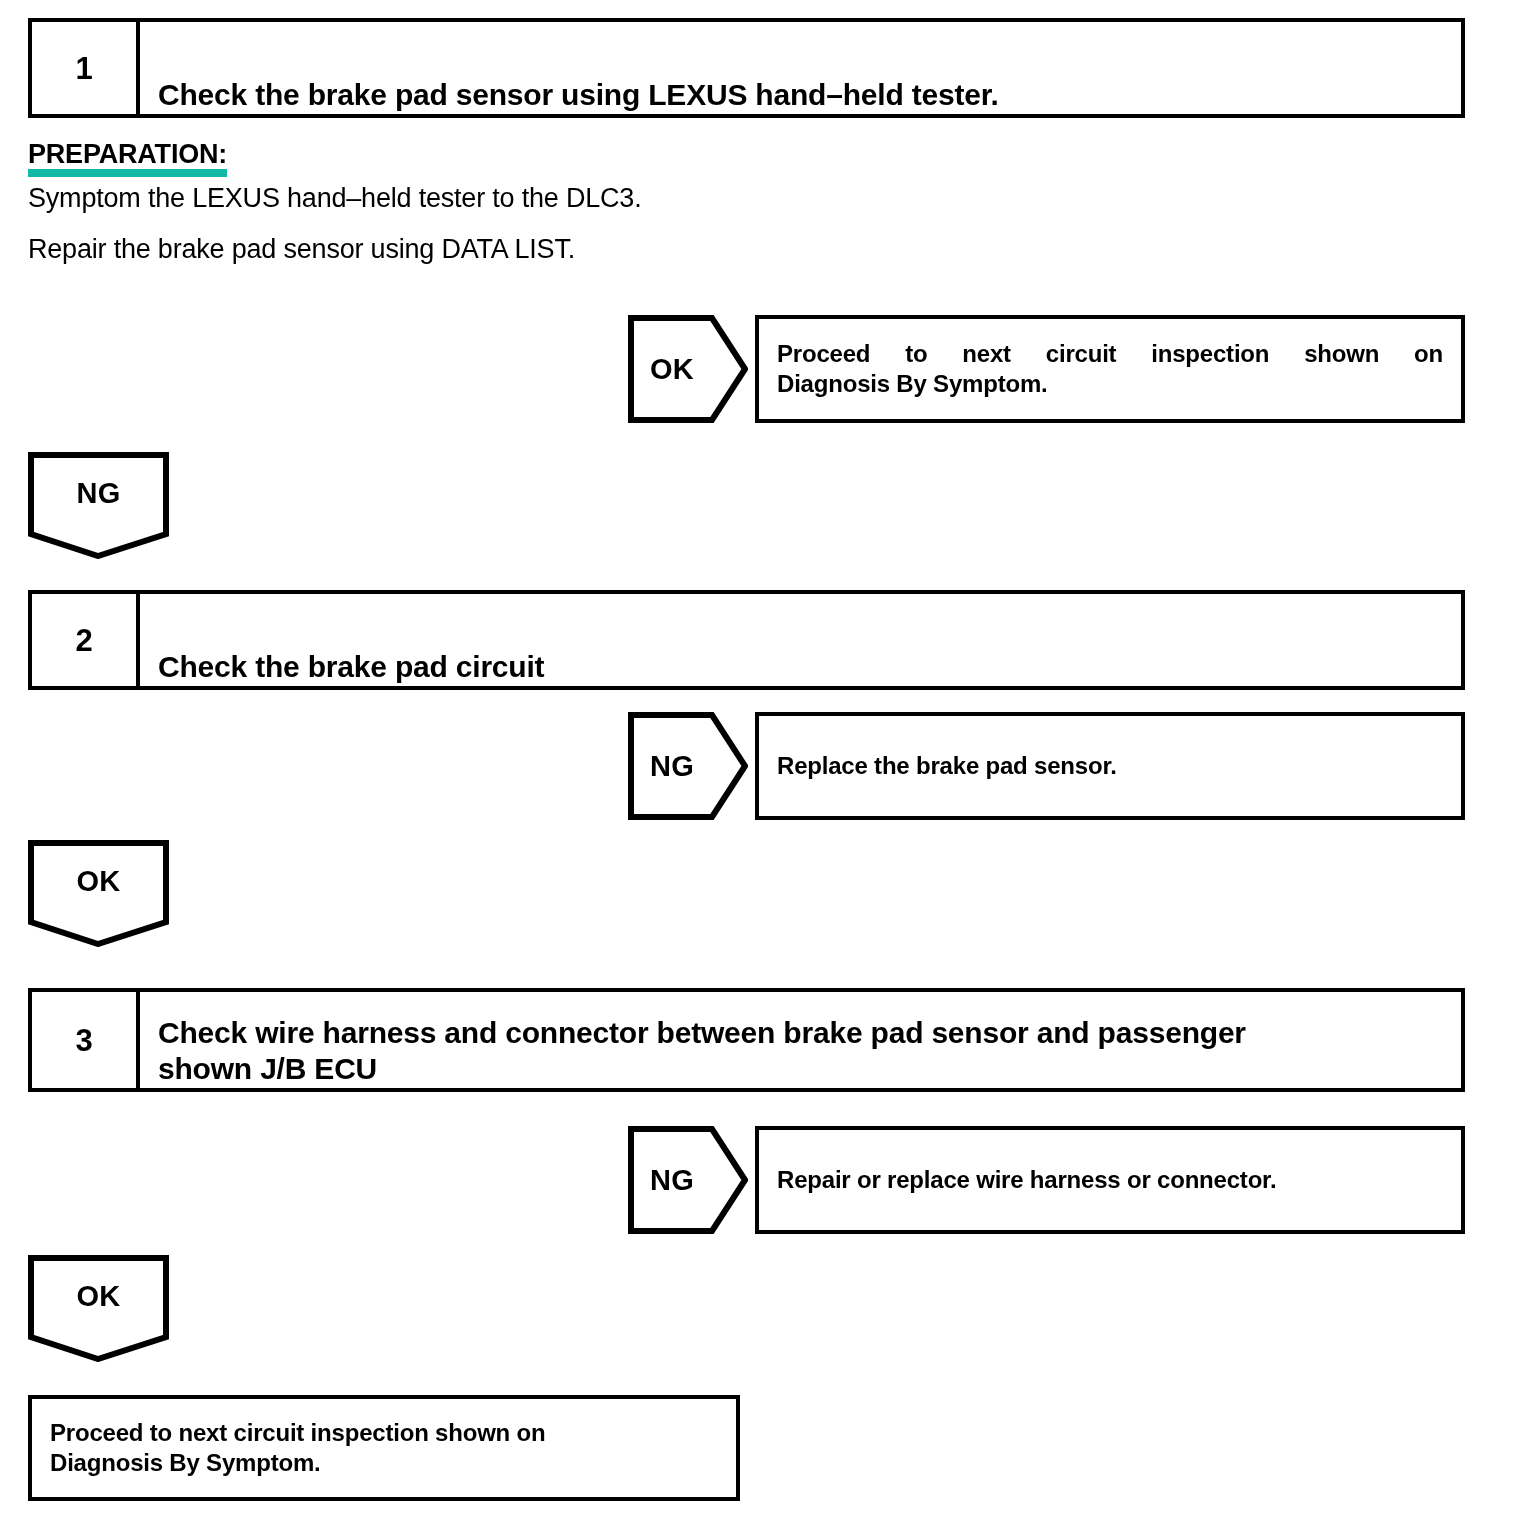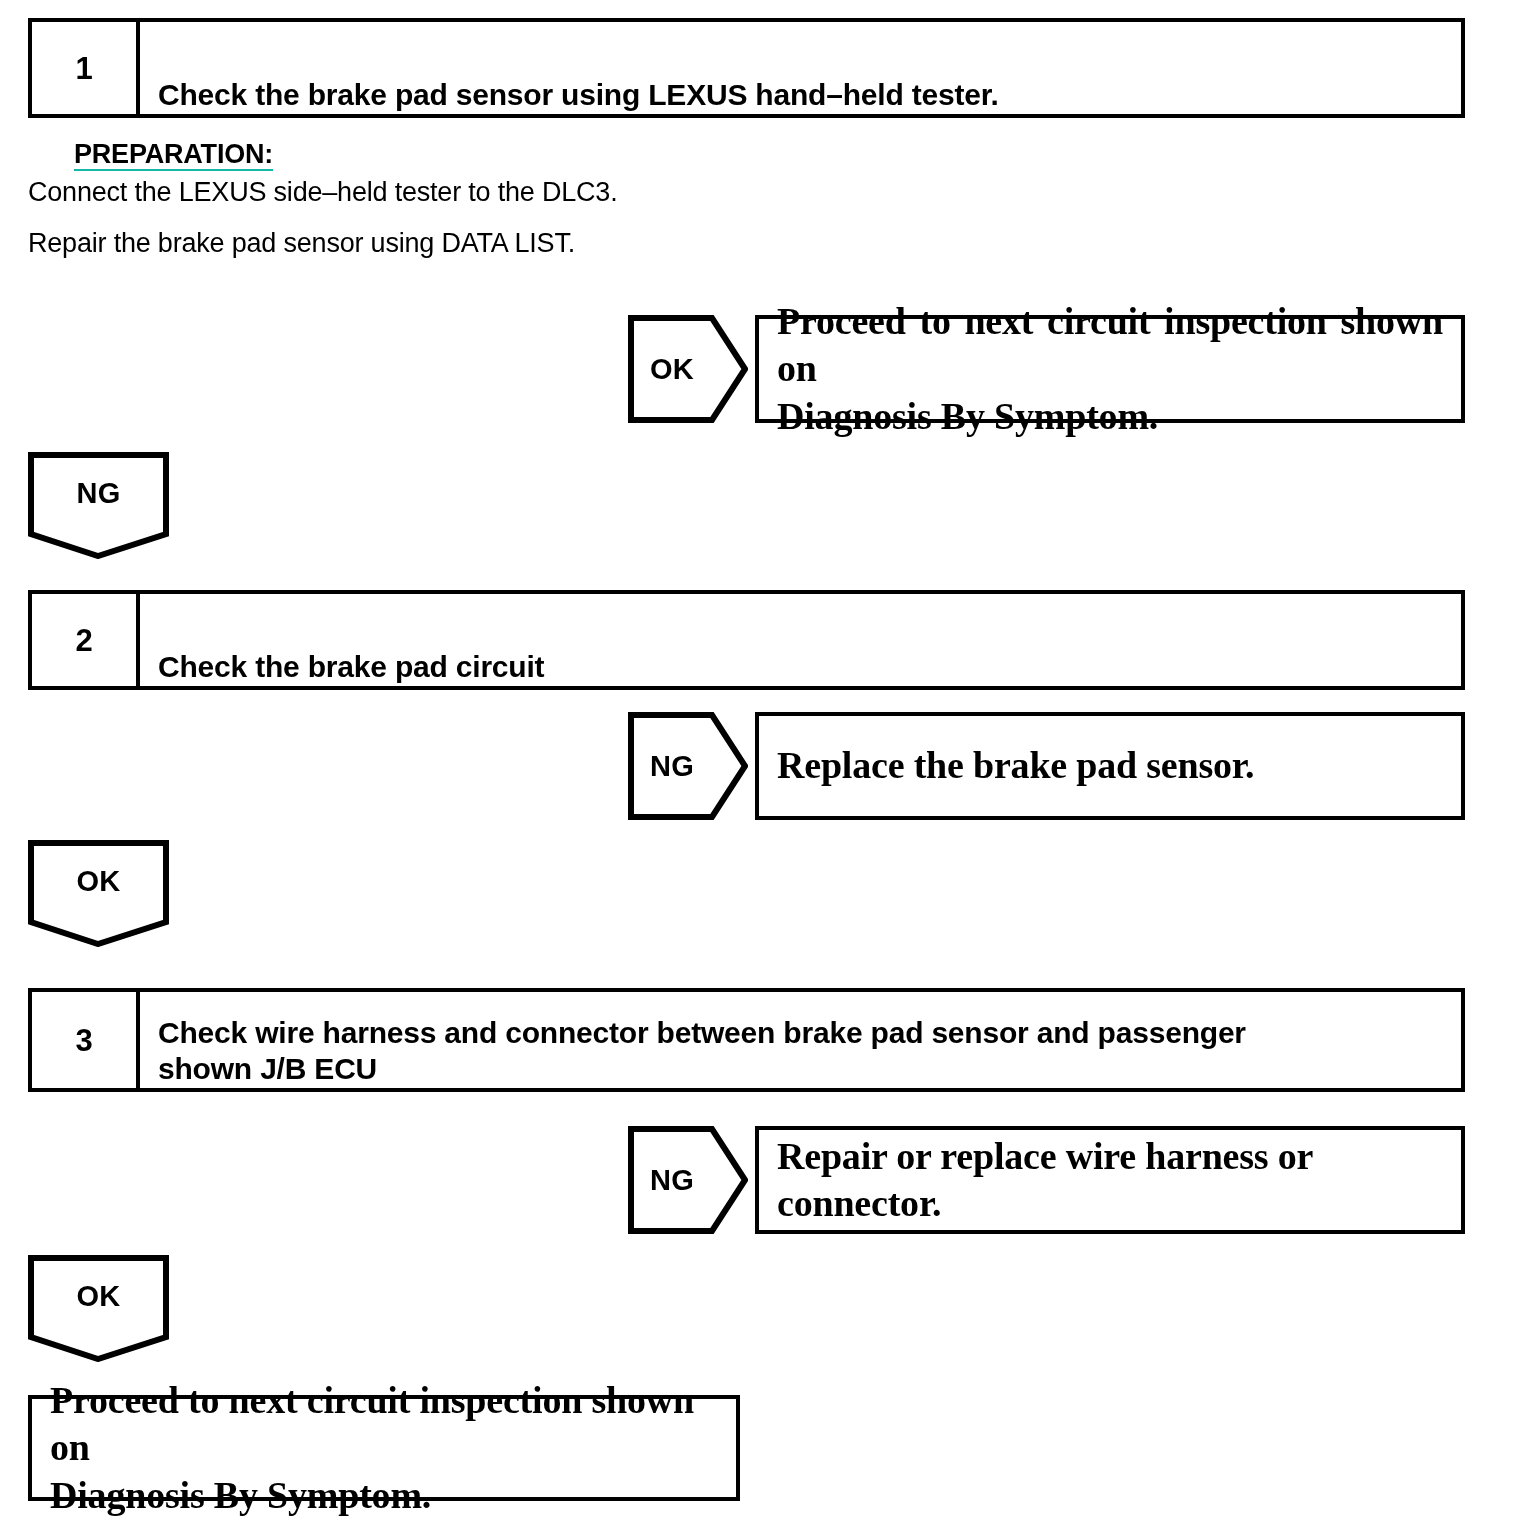--- a/index.html
+++ b/index.html
@@ -62,24 +62,23 @@
 
   
   .prose-block {
     position: absolute;
   }
   .prose-head {
     font-size: 27px;
     font-weight: bold;
     line-height: 1.05;
     display: inline-block;
-    border-bottom: 2px solid #14b8a6;
+    border-bottom: 8px solid #14b8a6;
     padding-bottom: 1px;
     letter-spacing: -0.2px;
-    margin-left: 46px;
   }
   .prose-body {
     font-size: 27px;
     font-weight: normal;
     line-height: 1.12;
     letter-spacing: -0.2px;
     margin-top: 6px;
   }
   .prose-gap {
     height: 14px;
@@ -138,28 +137,27 @@
   
   .result-box {
     position: absolute;
     box-sizing: border-box;
     border: 4px solid #000;
     background: #fff;
     display: flex;
     align-items: center;
   }
   .result-text {
-    font-size: 38px;
+    font-size: 24px;
     font-weight: bold;
     line-height: 1.25;
     letter-spacing: -0.2px;
     padding: 0 18px;
     width: 100%;
     box-sizing: border-box;
-    font-family: Liberation Serif, serif;
   }
   .justified {
     text-align: justify;
   }
   .justified > .ln1 {
     display: block;
     text-align: justify;
     text-align-last: justify;
   }
   .justified > .ln2 {
@@ -181,21 +179,21 @@
     </div>
     <div class="step-text-cell">
       <span class="step-text">Check the brake pad sensor using LEXUS hand–held tester.</span>
     </div>
   </div>
 
   <div class="prose-block" style="left:28px; top:140px; width:900px;">
     <div>
       <span class="prose-head">PREPARATION:</span>
     </div>
-    <div class="prose-body">Connect the LEXUS side–held tester to the DLC3.</div>
+    <div class="prose-body">Symptom the LEXUS hand–held tester to the DLC3.</div>
     <div class="prose-gap"></div>
     <div class="prose-body">Repair the brake pad sensor using DATA LIST.</div>
   </div>
 
   <div class="branch-right" style="left:628px; top:315px; width:120px; height:108px;">
     <svg viewBox="0 0 120 108" preserveAspectRatio="none">
       <polygon points="3,3 84,3 117,54 84,105 3,105" fill="#ffffff" stroke="#000000" stroke-width="6" stroke-linejoin="miter"></polygon>
     </svg>
     <div class="blabel">OK</div>
   </div>

